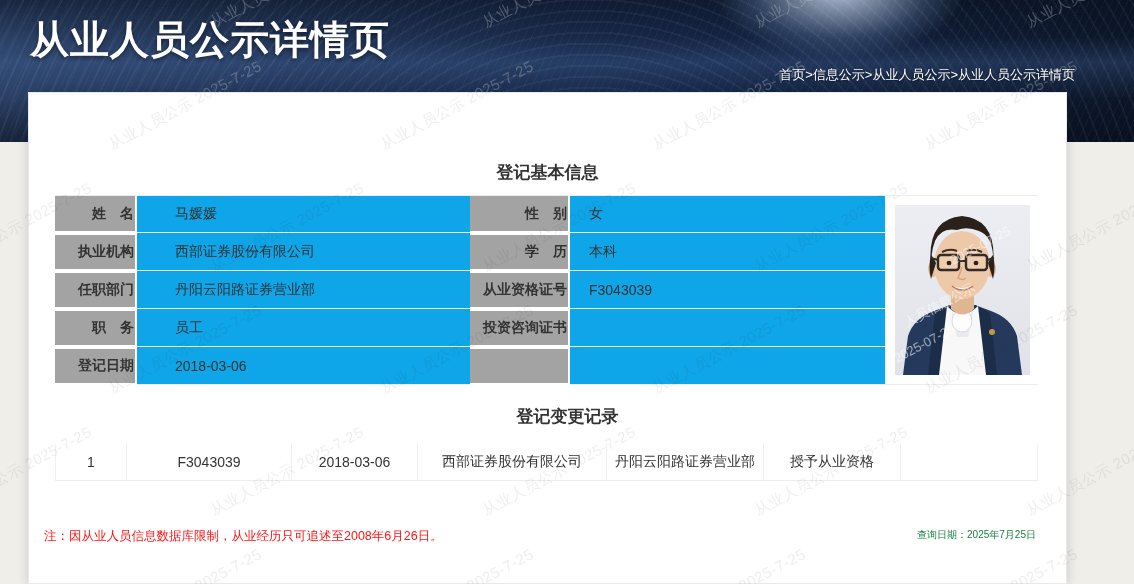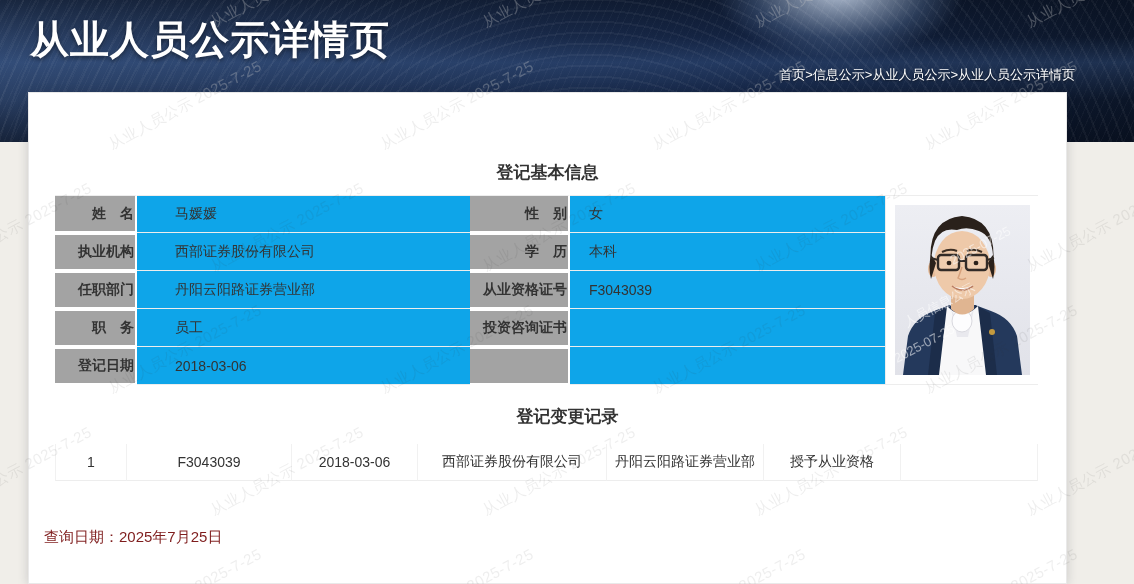--- a/index.html
+++ b/index.html
@@ -75,21 +75,21 @@
     height:37px;text-align:center;background:#fff;
     border-bottom:1px solid #ededed;border-right:1px solid #f1f1f1;
   }
   .change-table td:first-child{border-left:1px solid #f1f1f1;}
   
   .footer-row{
     position:absolute;left:15px;right:30px;top:435px;
     display:flex;justify-content:space-between;align-items:flex-start;
   }
   .note{font-size:12.5px;color:#ff1414;}
-  .query-date{font-size:15px;color:#7f1d1d;}
+  .query-date{font-size:10px;color:#15803d;}
   
   .photo-frame{display:inline-block;width:135px;height:170px;vertical-align:middle;}
 </style>
 </head>
 <body>
 
 <div class="header-band">
   <div class="wm-layer" id="header-wm">
       <span class="wm" style="left: -70px; top: -26px;">从业人员公示 2025-7-25</span>
       <span class="wm" style="left: 202px; top: -26px;">从业人员公示 2025-7-25</span>
@@ -223,20 +223,21 @@
       <td>2018-03-06</td>
       <td>西部证券股份有限公司</td>
       <td>丹阳云阳路证券营业部</td>
       <td>授予从业资格</td>
       <td></td>
     </tr>
   </tbody>
     </table>
 
   <div class="footer-row">
+    <span class="note">注：因从业人员信息数据库限制，从业经历只可追述至2008年6月26日。</span>
     <span class="query-date">查询日期：2025年7月25日</span>
   </div>
 
 </div>
 
 <div class="wm-layer" id="page-wm">
     <span class="wm" style="left: -70px; top: -26px;">从业人员公示 2025-7-25</span>
     <span class="wm" style="left: 202px; top: -26px;">从业人员公示 2025-7-25</span>
     <span class="wm" style="left: 474px; top: -26px;">从业人员公示 2025-7-25</span>
     <span class="wm" style="left: 746px; top: -26px;">从业人员公示 2025-7-25</span>

